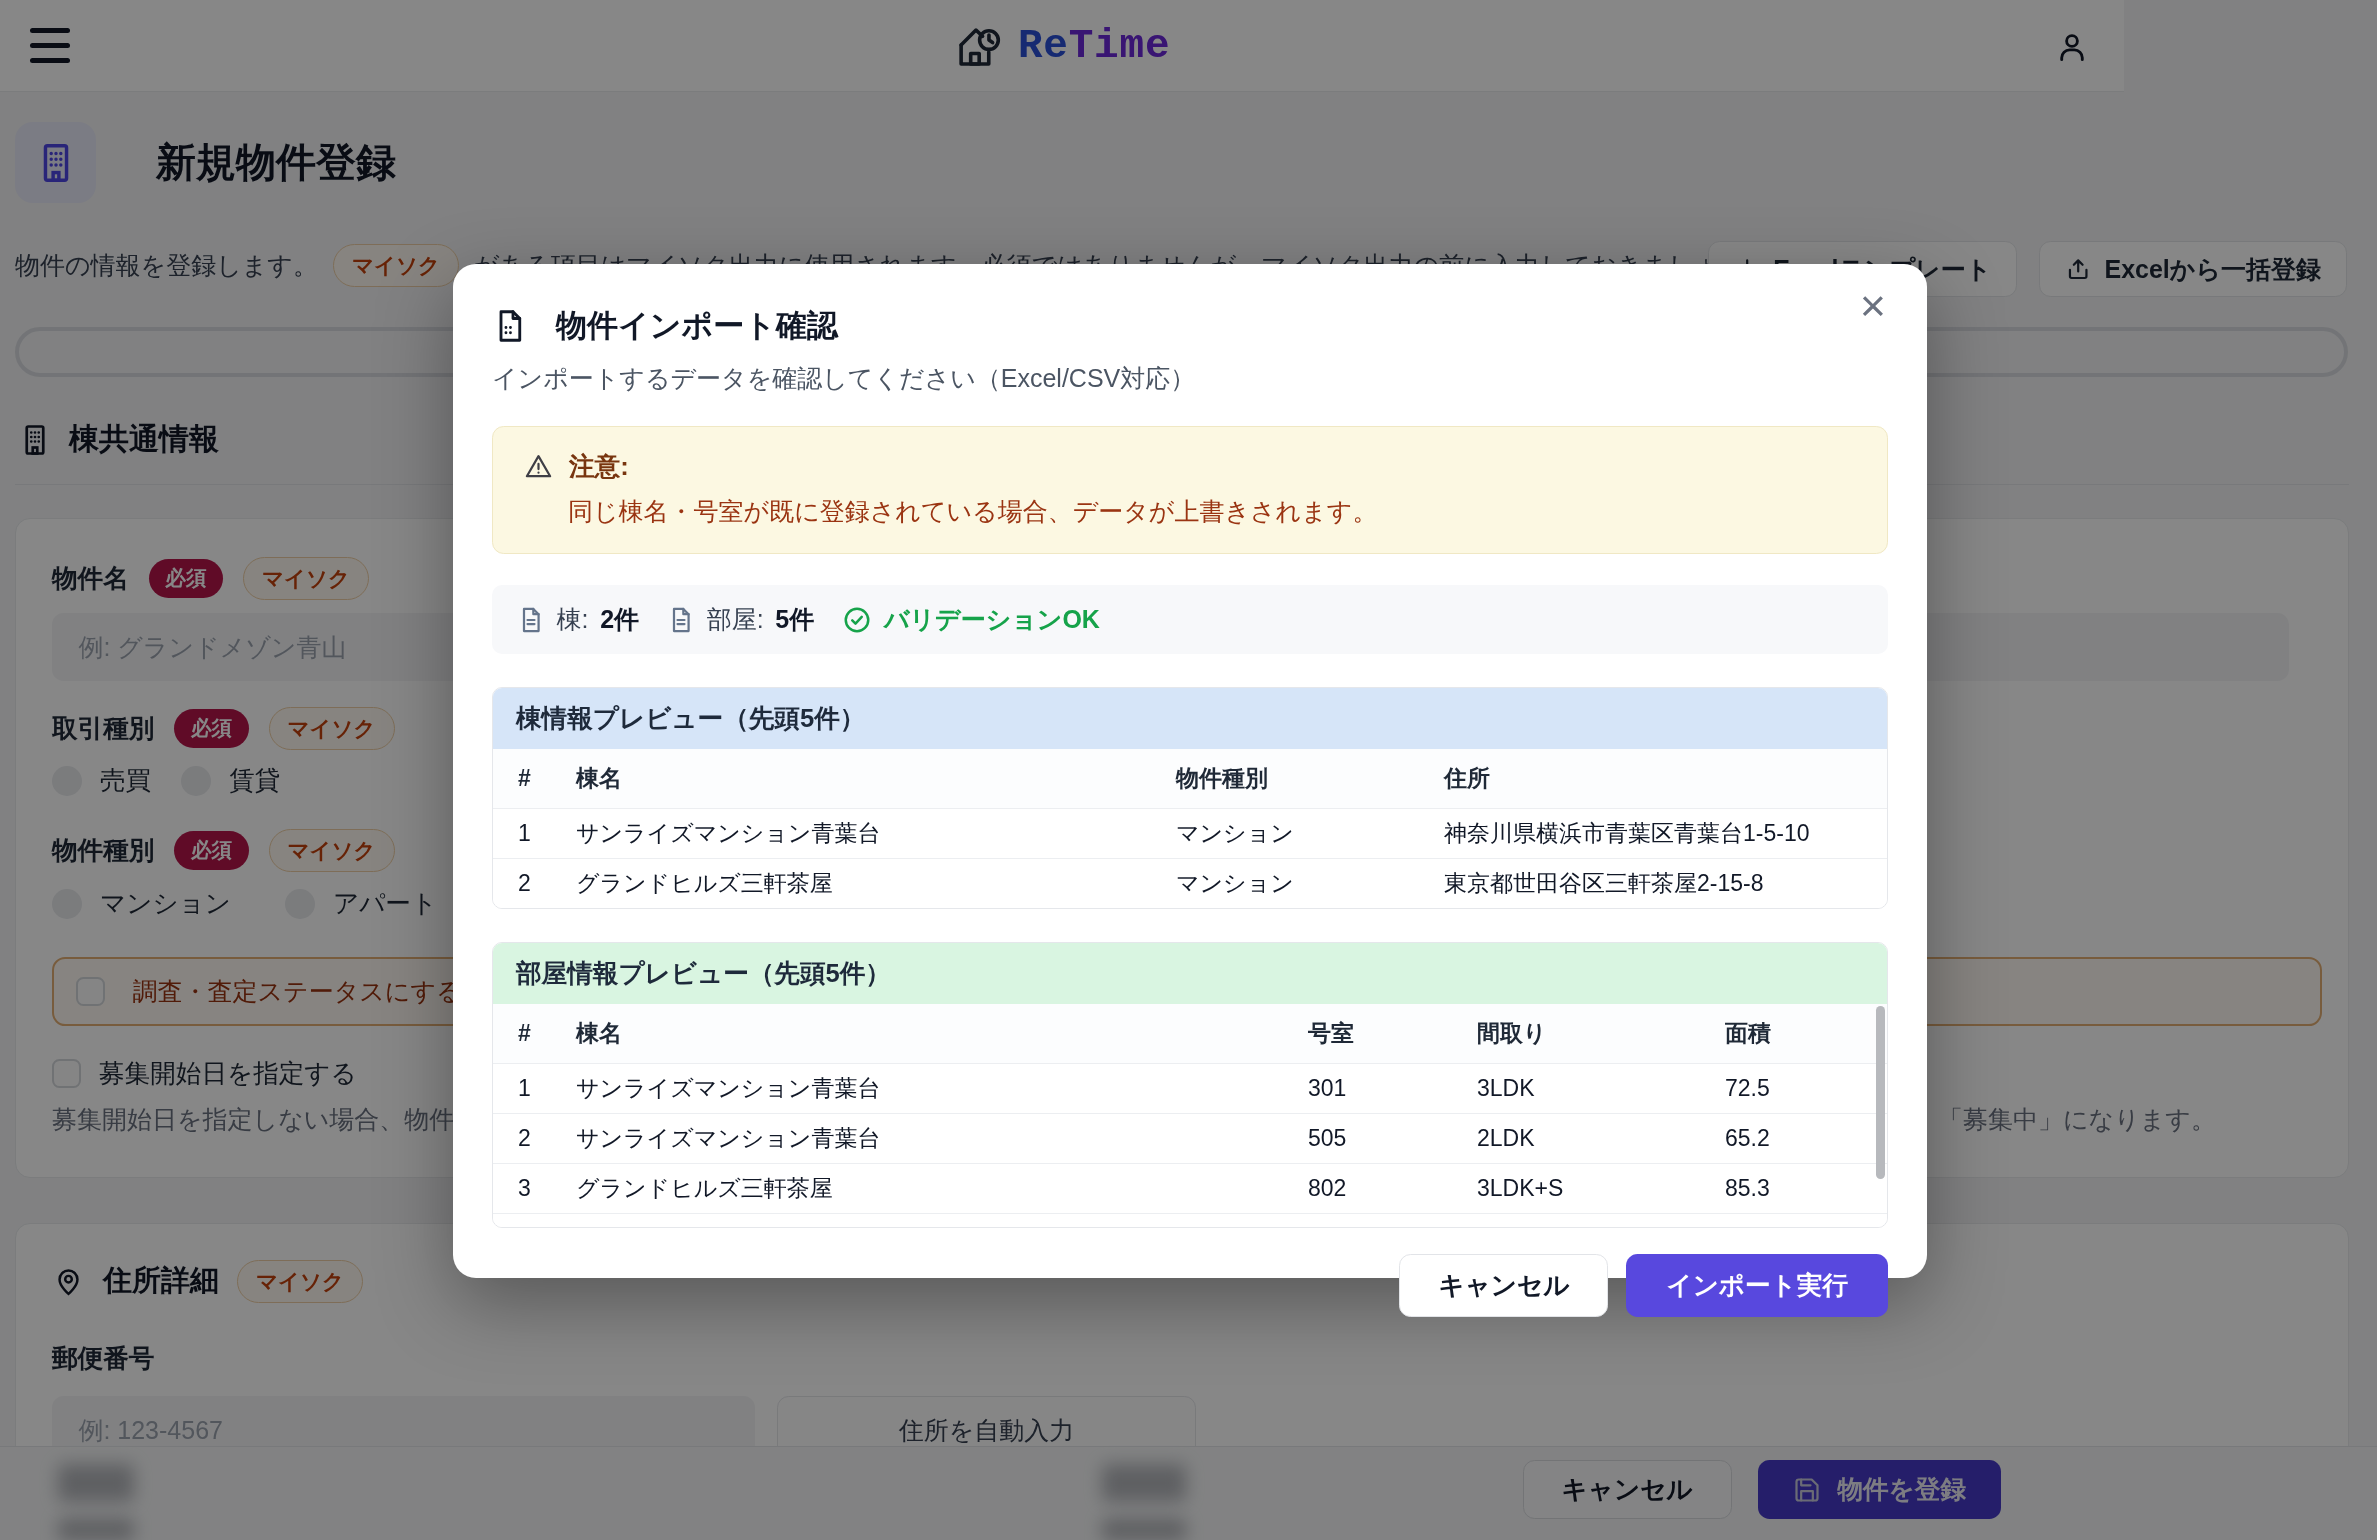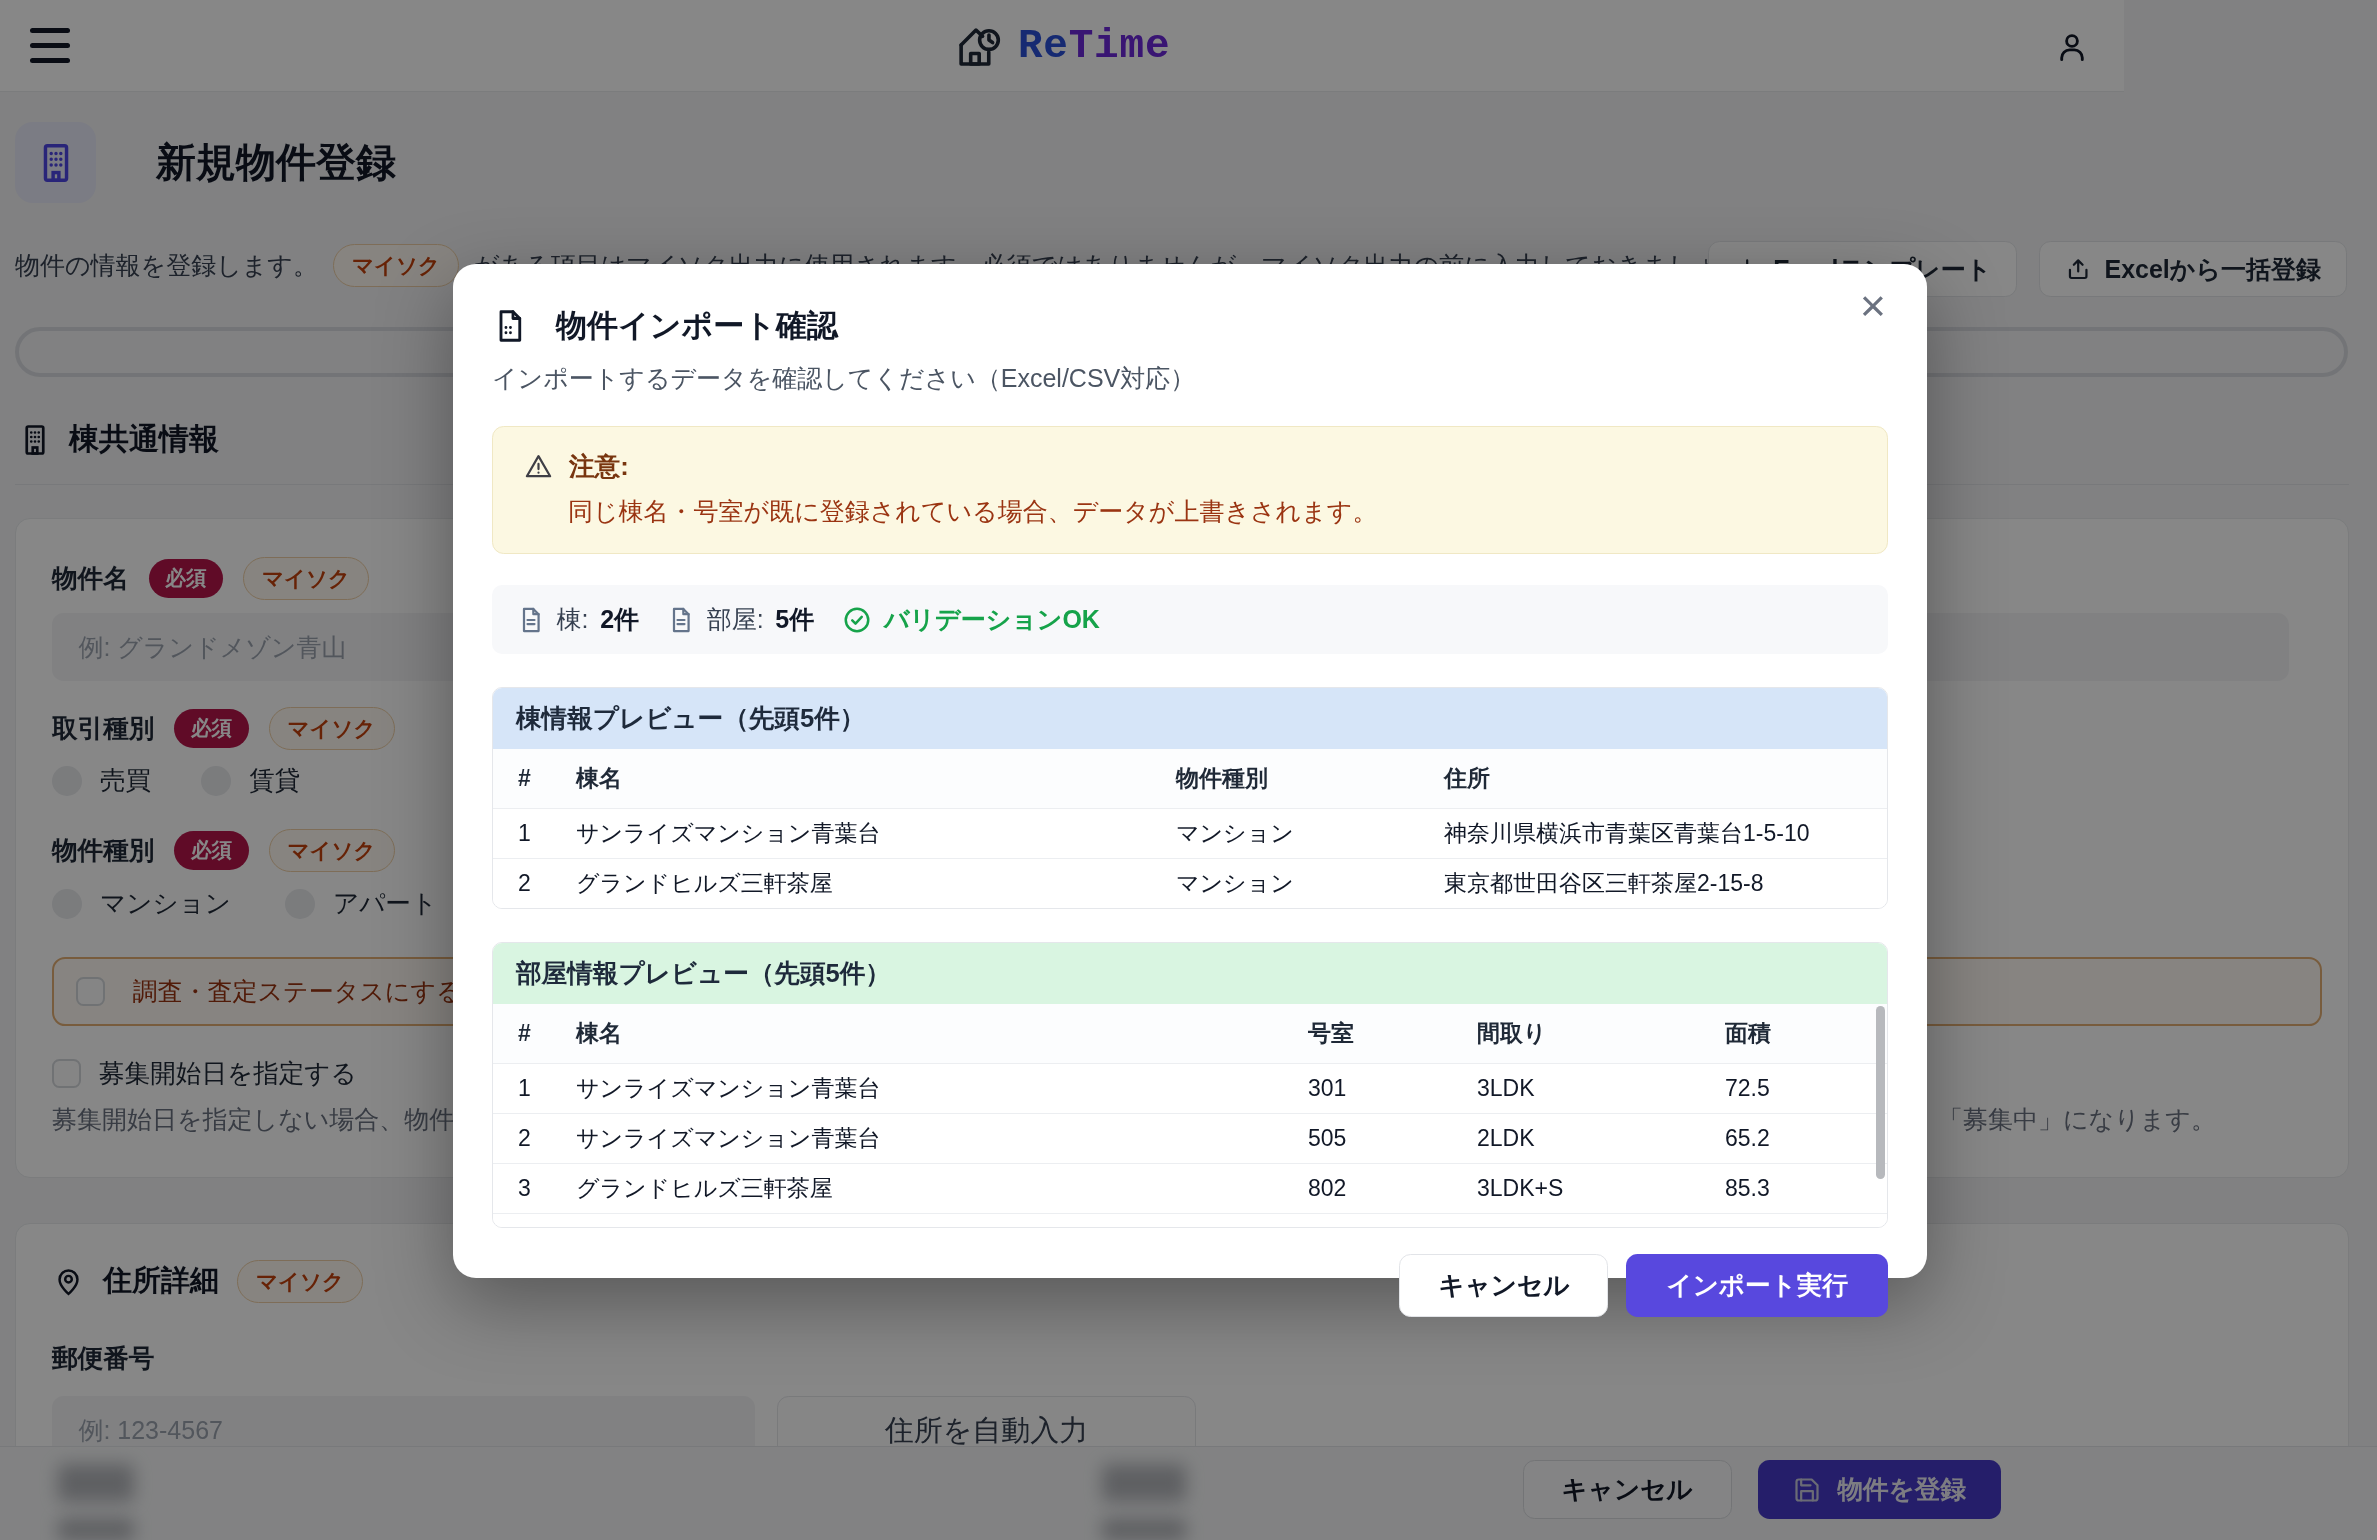--- a/index.html
+++ b/index.html
@@ -43,21 +43,21 @@
   .radio-row { position:absolute; display:flex; align-items:center; font-size:25.6px; color:#1F2937; }
   .radio { width:30px; height:30px; border-radius:50%; background:#E8EAED; margin-right:18px; cursor:pointer; flex:none; }
   .checkbox { width:29px; height:29px; border:2.5px solid #D4D7DB; border-radius:7.4px; background:#FBFBFC; cursor:pointer; flex:none; }
 
   .survey-box { position:absolute; left:36px; top:438px; right:25.6px; height:69px; border:2.5px solid #E3AE74; background:#FFFAF3; border-radius:13.2px; display:flex; align-items:center; gap:28px; padding:0 21.5px; }
   .survey-box .lbl { font-size:25px; color:#9A3412; white-space:nowrap; }
   .check-row { position:absolute; display:flex; align-items:center; gap:18px; font-size:25.6px; color:#1F2937; }
   .note-text { position:absolute; font-size:25px; color:#6B7280; white-space:nowrap; }
 
   .addr-title-row { position:absolute; left:36px; top:36px; display:flex; align-items:center; gap:18px; font-size:29px; font-weight:800; color:#111827; }
-  .btn-plain { position:absolute; height:69px; background:#FDFDFE; border:1.7px solid #E4E6E9; border-radius:11.6px; font-size:29px; color:#374151; display:flex; align-items:center; justify-content:center; cursor:pointer; }
+  .btn-plain { position:absolute; height:69px; background:#FDFDFE; border:1.7px solid #E4E6E9; border-radius:11.6px; font-size:25px; color:#374151; display:flex; align-items:center; justify-content:center; cursor:pointer; }
 
   .footer-bar { position:absolute; left:0; top:1446px; width:2377px; height:94px; background:#F5F6F7; border-top:1.7px solid #E3E5E8; z-index:5; }
   .blur-blob { position:absolute; background:#90939A; filter:blur(8.3px); opacity:.65; border-radius:5px; }
   .footer-actions { position:absolute; right:376px; top:13.2px; display:flex; gap:26.4px; }
   .btn-cancel-page { height:59px; padding:0 38px; background:#F9FAFB; border:1.7px solid #D9DBDF; border-radius:11.6px; font-size:25.6px; font-weight:600; color:#111827; cursor:pointer; }
   .btn-primary-page { height:59px; padding:0 35px; background:#473AC9; border:none; border-radius:11.6px; font-size:25.6px; font-weight:700; color:#EDEDF5; display:flex; align-items:center; gap:16.5px; cursor:pointer; }
 
   
   .dim { position:absolute; inset:0; background:rgba(0,0,0,0.47); z-index:10; }
   .modal { position:absolute; left:453px; top:264px; width:1474px; height:1014px; background:#FFFFFF; border-radius:23px; box-shadow:0 25px 74px rgba(0,0,0,.35); z-index:20; padding:41px 39px 0; }
@@ -179,21 +179,21 @@
     </div>
     <input class="ghost-input" style="left: 36px; top: 94px; width: 2237px;" placeholder="例: グランドメゾン青山">
 
     <div class="field-label-row" style="left:36px; top:188px;">
       <span>取引種別</span>
       <span class="badge-required">必須</span>
       <span class="badge-maisoku">マイソク</span>
     </div>
     <div class="radio-row" style="left:36px; top:244px;">
       <span class="radio"></span>
-      <span style="margin-right:50px;">売買</span>
+      <span style="margin-right:30px;">売買</span>
       <span class="radio"></span>
       <span>賃貸</span>
     </div>
 
     <div class="field-label-row" style="left:36px; top:310px;">
       <span>物件種別</span>
       <span class="badge-required">必須</span>
       <span class="badge-maisoku">マイソク</span>
     </div>
     <div class="radio-row" style="left:36px; top:367px;">

